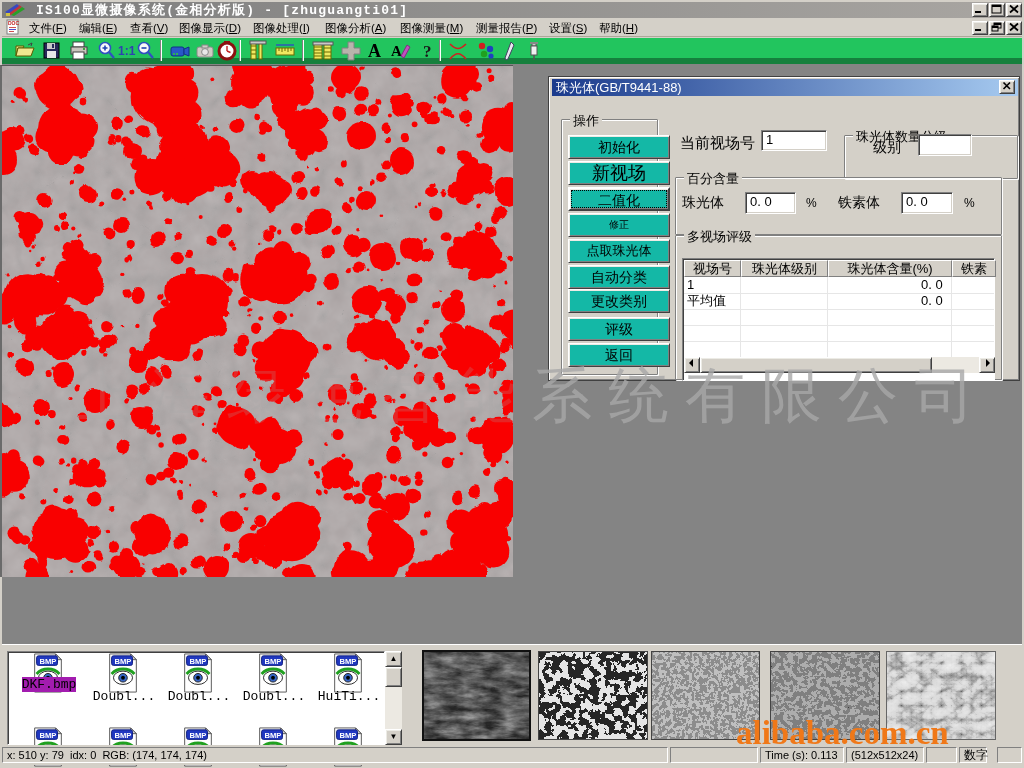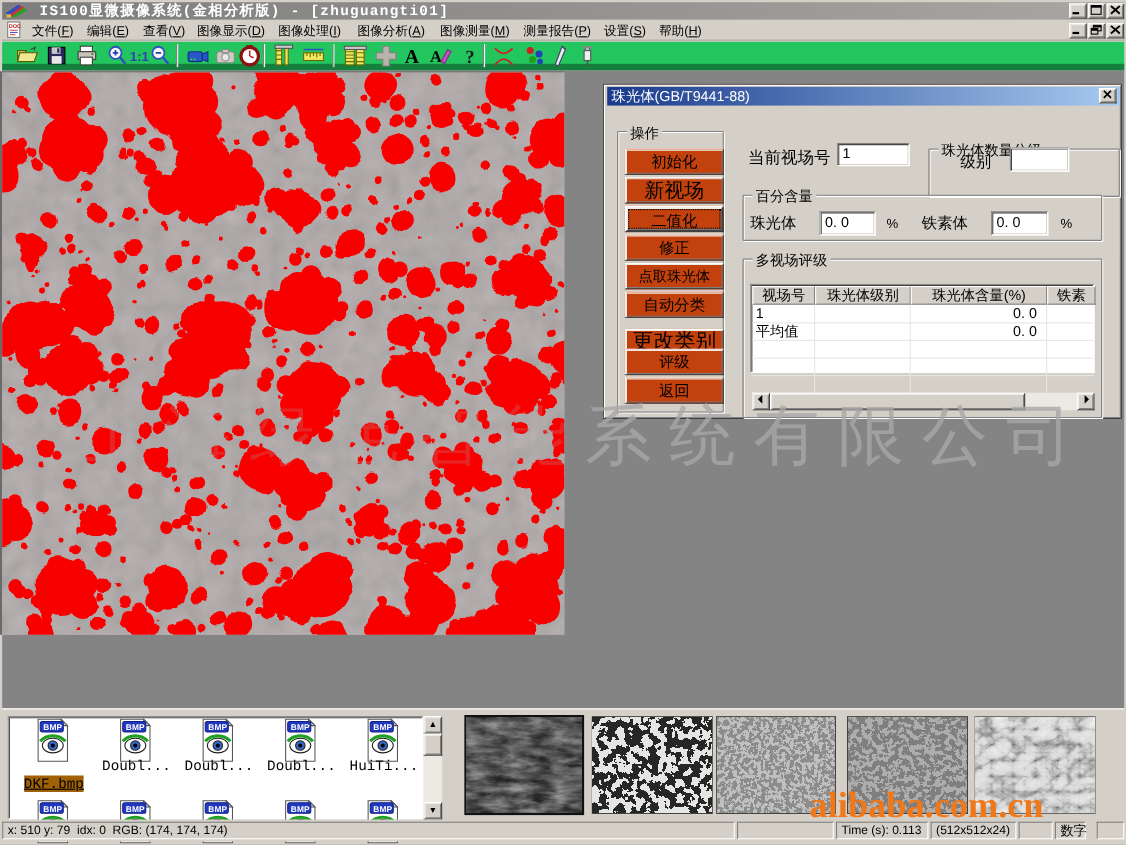--- a/index.html
+++ b/index.html
@@ -14,25 +14,25 @@
 .wbtn{position:absolute;width:16px;height:14px;background:#d4d0c8;border:1px solid;border-color:#fff #404040 #404040 #fff;box-shadow:inset 1px 1px 0 #ecebe5, inset -1px -1px 0 #808080;font-size:9px;text-align:center;line-height:12px;color:#000}
 
 #workspace{left:2px;top:64px;width:1020px;height:580px;background:#848484}
 #imgwrap{left:-2px;top:1px;width:513px;height:512px;background:#aeaeae;border-top:1px solid #565656;border-left:2px solid #6a6a6a}
 
 #dlg{left:548px;top:76px;width:472px;height:305px;background:#d4d0c8;border:1px solid #404040;box-shadow:inset 1px 1px 0 #fff, inset -1px -1px 0 #808080}
 #dlgtitle{position:absolute;left:3px;top:2px;width:466px;height:17px;background:linear-gradient(90deg,#1a3a8c,#a6caf0);color:#fff;font-weight:normal;font-size:13px;line-height:18px;padding-left:4px}
 #dlgclose{position:absolute;right:4px;top:3px;width:16px;height:14px;background:#d4d0c8;border:1px solid;border-color:#fff #404040 #404040 #fff;box-shadow:inset 1px 1px 0 #ecebe5, inset -1px -1px 0 #808080;color:#000;font-size:10px;font-weight:bold;text-align:center;line-height:13px}
 .group{position:absolute;border:1px solid #808080;box-shadow:1px 1px 0 #fff inset, 1px 1px 0 #fff;border-radius:1px}
 .glabel{position:absolute;top:-8px;left:8px;background:#d4d0c8;padding:0 3px;font-size:13px}
-.btn{position:absolute;left:19px;width:90px;height:24px;background:#c2410c;border:1px solid;border-color:#fff #404040 #404040 #fff;box-shadow:inset 1px 1px 0 #ecebe5, inset -1px -1px 0 #808080;font-size:14px;text-align:center;line-height:22px;color:#000}
+.btn{position:absolute;left:19px;width:102px;height:24px;background:#14b8a6;border:1px solid;border-color:#fff #404040 #404040 #fff;box-shadow:inset 1px 1px 0 #ecebe5, inset -1px -1px 0 #808080;font-size:14px;text-align:center;line-height:22px;color:#000}
 .edit{position:absolute;background:#fff;border:1px solid;border-color:#808080 #fff #fff #808080;box-shadow:inset 1px 1px 0 #404040, inset -1px -1px 0 #d4d0c8;font-size:13px;line-height:18px;padding-left:4px;font-family:"Liberation Sans",sans-serif}
 .lbl{position:absolute;font-size:14px;color:#000;white-space:nowrap}
 
-#tbl{position:absolute;left:133px;top:181px;width:313px;height:81px;background:#fff;border:1px solid;border-color:#808080 #fff #fff #808080;box-shadow:inset 1px 1px 0 #404040}
+#tbl{position:absolute;left:133px;top:181px;width:313px;height:123px;background:#fff;border:1px solid;border-color:#808080 #fff #fff #808080;box-shadow:inset 1px 1px 0 #404040}
 .th{position:absolute;top:1px;height:17px;background:#d4d0c8;border:1px solid;border-color:#fff #808080 #808080 #fff;font-size:13px;text-align:center;line-height:16px}
 .row{position:absolute;font-size:13px;line-height:16px;white-space:nowrap}
 .gl{position:absolute;background:#e6e6e6}
 
 .sb{position:absolute;background:#d4d0c8}
 .sbtn{position:absolute;width:16px;height:16px;background:#d4d0c8;border:1px solid;border-color:#fff #404040 #404040 #fff;box-shadow:inset 1px 1px 0 #ecebe5, inset -1px -1px 0 #808080;text-align:center;font-size:8px;line-height:14px;color:#000}
 
 #bottom{left:2px;top:644px;width:1020px;height:101px;background:#d4d0c8;border-top:1px solid #fff}
 #filebox{position:absolute;left:5px;top:6px;width:378px;height:94px;background:#fff;border:1px solid;border-color:#808080 #fff #fff #808080;box-shadow:inset 1px 1px 0 #404040;overflow:hidden}
 #fsb{position:absolute;left:383px;top:6px;width:17px;height:94px;background:#ece9e2}
@@ -1248,37 +1248,37 @@
  <div id="dlgclose"><svg width="12" height="10">
         <path d="M2.5 1.5 L9 8 M9 1.5 L2.5 8" stroke="#000" stroke-width="1.6"></path>
       </svg></div>
 
  <div class="group" style="left:12px;top:42px;width:97px;height:256px">
       <div class="glabel">操作</div>
     </div>
  <div class="btn" style="top:58px;font-size:14px;">初始化</div>
 <div class="btn" style="top:84px;font-size:18px;">新视场</div>
 <div class="btn" style="top:110px;font-size:14px;outline:1px dotted #000;outline-offset:-4px;border-width:2px;">二值化</div>
-<div class="btn" style="top:136px;font-size:14px;">修正</div>
+<div class="btn" style="top:136px;font-size:10px;">修正</div>
 <div class="btn" style="top:162px;font-size:13px;">点取珠光体</div>
 <div class="btn" style="top:188px;font-size:14px;">自动分类</div>
-<div class="btn" style="top:222px;font-size:19px;text-align:center;">更改类别</div>
+<div class="btn" style="top:212px;font-size:14px;text-align:center;">更改类别</div>
 <div class="btn" style="top:240px;font-size:14px;">评级</div>
 <div class="btn" style="top:266px;font-size:14px;">返回</div>
 
  <div class="lbl" style="left:131px;top:57px;font-size:15px">当前视场号</div>
  <div class="edit" style="left:212px;top:53px;width:66px;height:21px">1</div>
 
  <div class="group" style="left:295px;top:58px;width:174px;height:44px">
       <div class="glabel">珠光体数量分级</div>
     </div>
  <div class="lbl" style="left:324px;top:62px">级别</div>
  <div class="edit" style="left:369px;top:57px;width:54px;height:22px"></div>
 
- <div class="group" style="left:126px;top:100px;width:327px;height:42px">
+ <div class="group" style="left:126px;top:100px;width:327px;height:58px">
       <div class="glabel">百分含量</div>
     </div>
  <div class="lbl" style="left:133px;top:117px">珠光体</div>
  <div class="edit" style="left:196px;top:115px;width:51px;height:22px">0. 0</div>
  <div class="lbl" style="left:257px;top:119px;font-size:12px">%</div>
  <div class="lbl" style="left:289px;top:117px">铁素体</div>
  <div class="edit" style="left:352px;top:115px;width:52px;height:22px">0. 0</div>
  <div class="lbl" style="left:415px;top:119px;font-size:12px">%</div>
 
  <div class="group" style="left:126px;top:158px;width:327px;height:145px">
@@ -1329,21 +1329,21 @@
     <svg class="ficon" style="left:26px;top:8px" width="40" height="42" viewBox="0 0 40 42">
 <path d="M6 1 L28 1 L34 7 L34 41 L6 41 Z" fill="#fff" stroke="#555"></path>
 <path d="M28 1 L28 7 L34 7 Z" fill="#d8d8d8" stroke="#555"></path>
 <rect x="8" y="3" width="22" height="10" rx="2" fill="#2038c0" stroke="#102080"></rect>
 <text x="11" y="11.5" font-family="Liberation Sans" font-weight="bold" font-size="8" fill="#fff">BMP</text>
 <path d="M8 22 C14 15 26 15 32 22" fill="none" stroke="#20a020" stroke-width="3"></path>
 <ellipse cx="20" cy="26" rx="10" ry="7" fill="#fff" stroke="#222"></ellipse>
 <circle cx="20" cy="26" r="4.5" fill="#3868c8" stroke="#222"></circle>
 <circle cx="20" cy="26" r="2" fill="#000"></circle>
 </svg>
-    <div class="flabel" style="left:19.7px;top:60px;background:#a16207;text-decoration:underline;">DKF.bmp</div>
+    <div class="flabel" style="left:19.7px;top:32px;background:#a21caf;">DKF.bmp</div>
     <svg class="ficon" style="left:26px;top:82px" width="40" height="42" viewBox="0 0 40 42">
 <path d="M6 1 L28 1 L34 7 L34 41 L6 41 Z" fill="#fff" stroke="#555"></path>
 <path d="M28 1 L28 7 L34 7 Z" fill="#d8d8d8" stroke="#555"></path>
 <rect x="8" y="3" width="22" height="10" rx="2" fill="#2038c0" stroke="#102080"></rect>
 <text x="11" y="11.5" font-family="Liberation Sans" font-weight="bold" font-size="8" fill="#fff">BMP</text>
 <path d="M8 22 C14 15 26 15 32 22" fill="none" stroke="#20a020" stroke-width="3"></path>
 <ellipse cx="20" cy="26" rx="10" ry="7" fill="#fff" stroke="#222"></ellipse>
 <circle cx="20" cy="26" r="4.5" fill="#3868c8" stroke="#222"></circle>
 <circle cx="20" cy="26" r="2" fill="#000"></circle>
 </svg>

